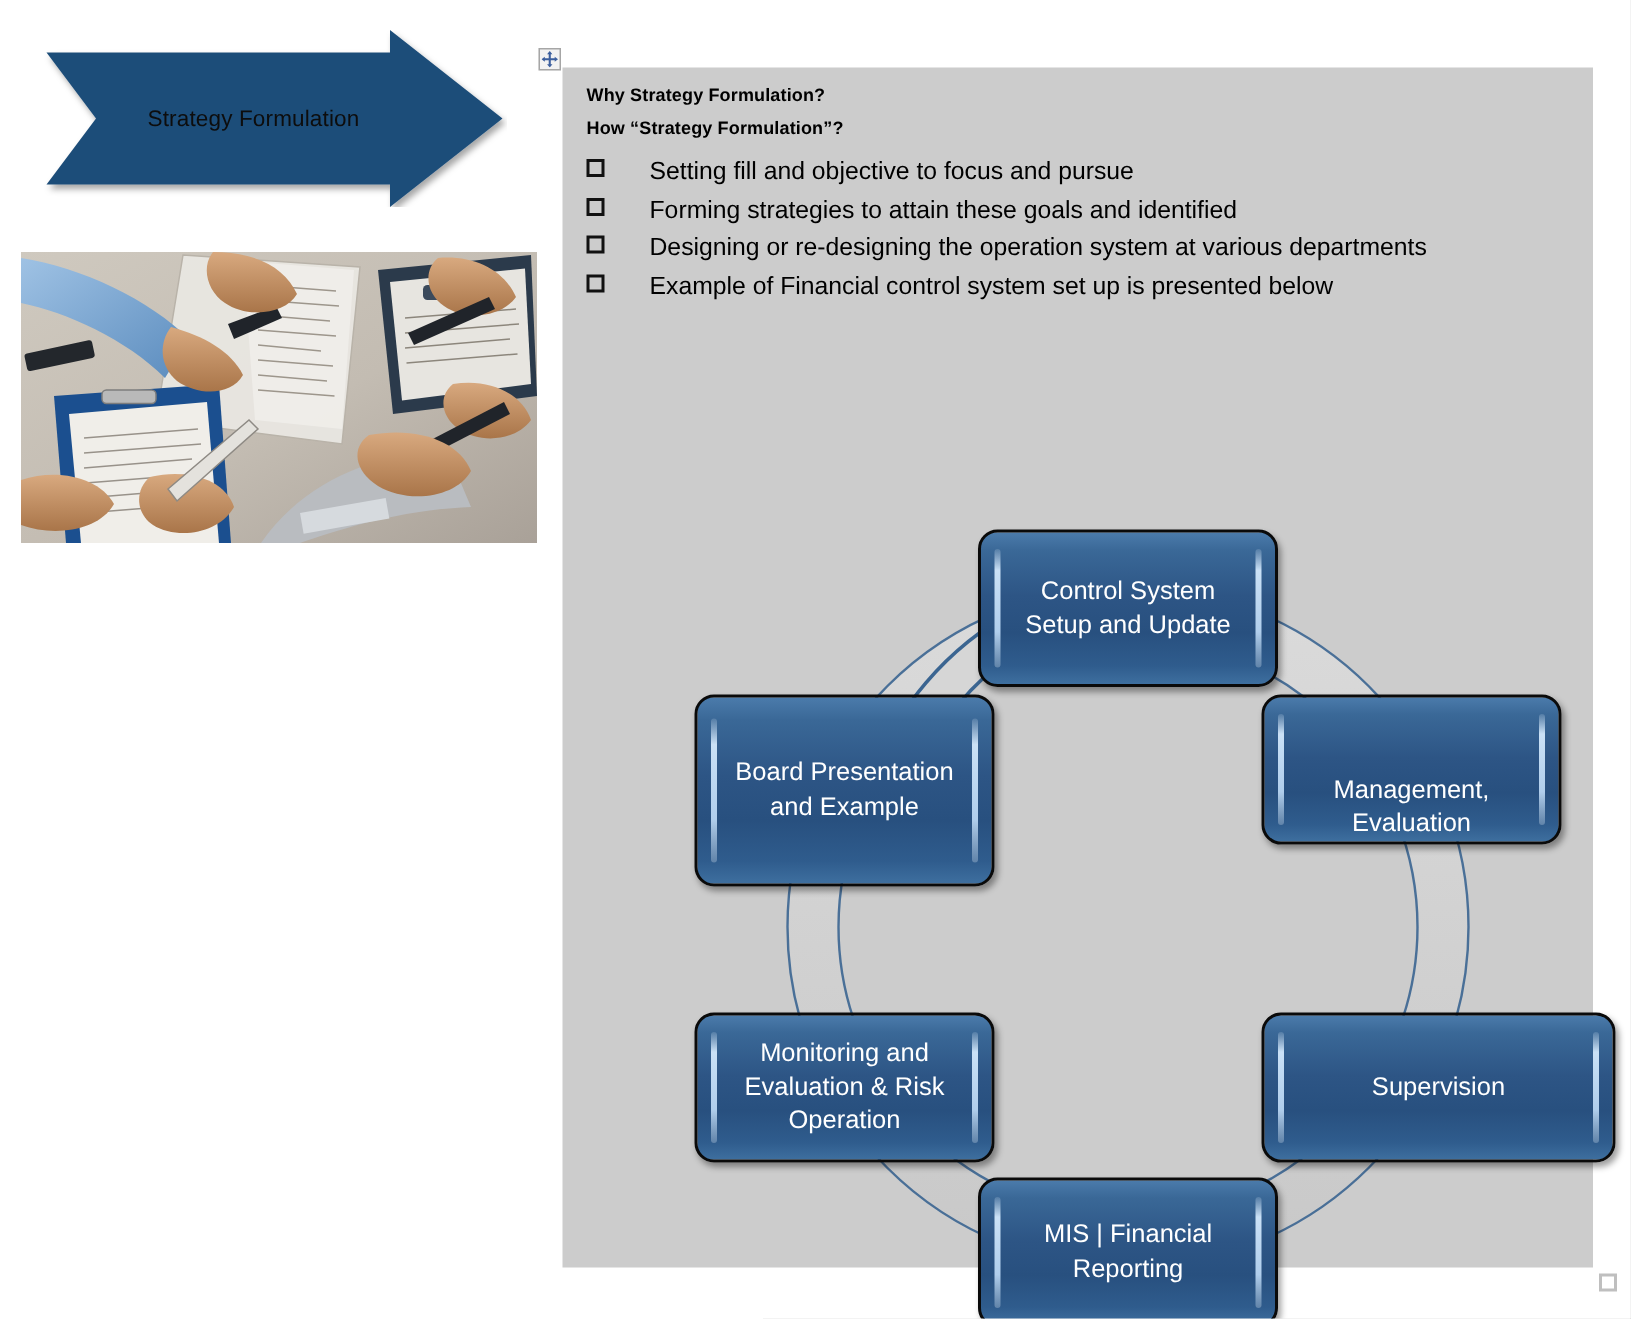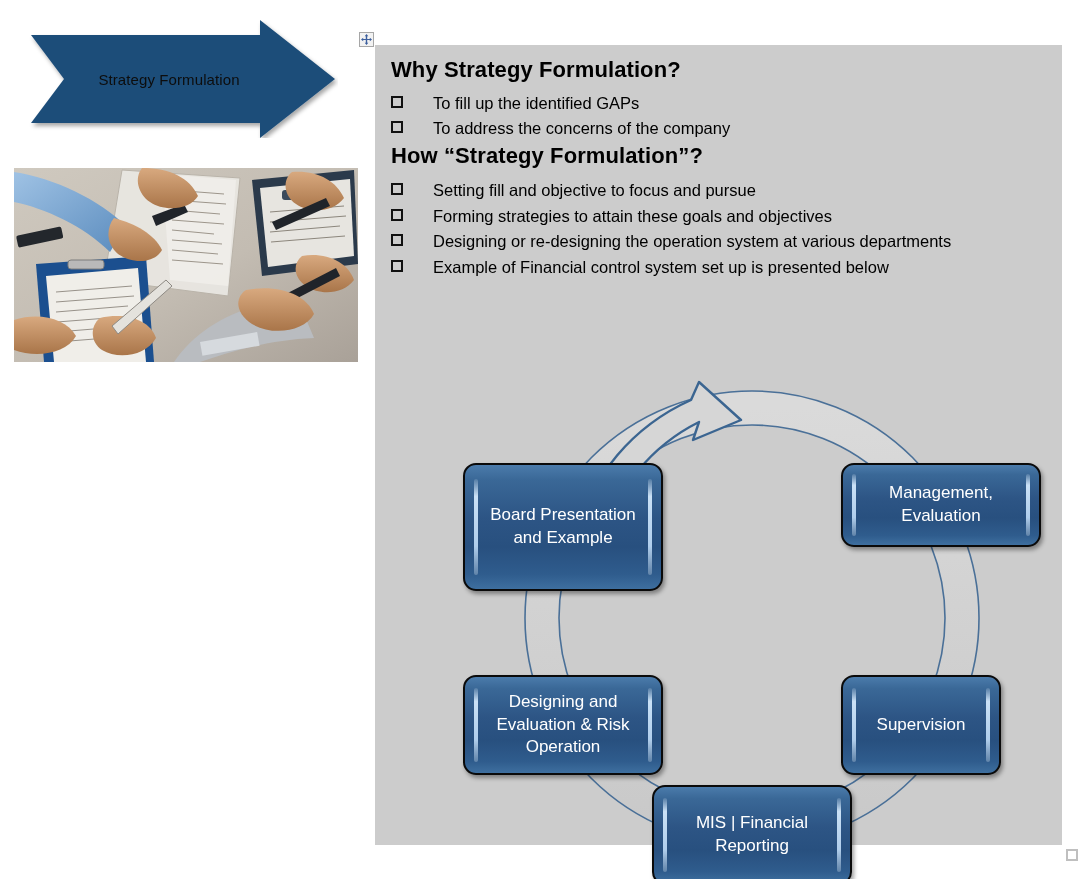--- a/index.html
+++ b/index.html
@@ -96,21 +96,21 @@
   }
 
   
   .text-block {
     position: absolute;
     left: 16px;
     top: 11px;
     width: 660px;
   }
   .heading {
-    font-size: 22px;
+    font-size: 12px;
     font-weight: bold;
     color: #000000;
     margin: 0 0 7px 0;
     line-height: 1.25;
     letter-spacing: .1px;
   }
   .heading.second { margin-top: 0; margin-bottom: 9px; }
   .bullet-list {
     list-style: none;
     margin: 0;
@@ -172,22 +172,22 @@
     height: 78%;
     width: 4px;
     border-radius: 3px;
     background: linear-gradient(180deg, rgba(235,245,255,.15), rgba(215,236,255,.92) 18%, rgba(200,228,255,.85) 70%, rgba(245,251,255,.25));
   }
   .cycle-node::before { left: 9px; }
   .cycle-node::after  { right: 9px; }
   .cycle-node .node-label { position: relative; z-index: 2; padding: 0 22px; }
 
   #node-control      { left: 197px; top: 53px;  width: 200px; height: 105px; }
-  #node-management   { left: 386px; top: 163px; width: 200px; height: 84px; }
-  #node-supervision  { left: 386px; top: 375px; width: 160px; height: 100px; align-items: center; }
+  #node-management   { left: 386px; top: 163px; width: 200px; height: 100px; align-items: flex-end; }
+  #node-supervision  { left: 386px; top: 375px; width: 236px; height: 100px; align-items: center; }
   #node-mis          { left: 197px; top: 485px; width: 200px; height: 100px; }
   #node-monitoring   { left: 8px;   top: 375px; width: 200px; height: 100px; }
   #node-board        { left: 8px;   top: 163px; width: 200px; height: 128px; }
 </style>
 </head>
 <body>
 
 <div id="left-column">
 
   <div id="arrow-banner">
@@ -297,41 +297,31 @@
     <path d="M5.5 0 L7.3 2.2 H6.2 V4.9 H8.8 V3.8 L11 5.5 L8.8 7.2 V6.1 H6.2 V8.8 H7.3 L5.5 11 L3.7 8.8 H4.8 V6.1 H2.2 V7.2 L0 5.5 L2.2 3.8 V4.9 H4.8 V2.2 H3.7 Z" fill="#3c5f9e"></path>
   </svg>
 </div>
 
 <div id="content-panel">
 
   <div class="text-block">
 
     <p class="heading">Why Strategy Formulation?</p>
 
-    <ul class="bullet-list">
-      <li class="bullet-row">
-        <span class="bullet-box"></span>
-        <span class="bullet-text">To fill up the identified GAPs</span>
-      </li>
-      <li class="bullet-row">
-        <span class="bullet-box"></span>
-        <span class="bullet-text">To address the concerns of the company</span>
-      </li>
-    </ul>
 
     <p class="heading second">How “Strategy Formulation”?</p>
 
     <ul class="bullet-list">
       <li class="bullet-row">
         <span class="bullet-box"></span>
         <span class="bullet-text">Setting fill and objective to focus and pursue</span>
       </li>
       <li class="bullet-row">
         <span class="bullet-box"></span>
-        <span class="bullet-text">Forming strategies to attain these goals and objectives</span>
+        <span class="bullet-text">Forming strategies to attain these goals and identified</span>
       </li>
       <li class="bullet-row">
         <span class="bullet-box"></span>
         <span class="bullet-text">Designing or re-designing the operation system at various departments</span>
       </li>
       <li class="bullet-row">
         <span class="bullet-box"></span>
         <span class="bullet-text">Example of Financial control system set up is presented below</span>
       </li>
     </ul>
@@ -350,20 +340,26 @@
       <circle cx="297" cy="318" r="210" fill="none" stroke="url(#bandG)" stroke-width="34"></circle>
       <circle cx="297" cy="318" r="227" fill="none" stroke="#3b6591" stroke-width="1.6" opacity="0.9"></circle>
       <circle cx="297" cy="318" r="193" fill="none" stroke="#3b6591" stroke-width="1.6" opacity="0.9"></circle>
 
       <g>
         <path d="M120,236 C136,176 178,126 236,100 L244,82 L286,120 L238,140 L244,122
                  C196,146 162,188 148,240 Z" fill="#d6d6d6" stroke="#3b6591" stroke-width="2.4" stroke-linejoin="round"></path>
       </g>
     </svg>
 
+    <div class="cycle-node" id="node-control">
+      <span class="node-label">
+        <span>Control System</span><br>
+        <span>Setup and Update</span>
+      </span>
+    </div>
 
     <div class="cycle-node" id="node-management">
       <span class="node-label">
         <span>Management,</span><br>
         <span>Evaluation</span>
       </span>
     </div>
 
     <div class="cycle-node" id="node-supervision">
       <span class="node-label">
@@ -373,21 +369,21 @@
 
     <div class="cycle-node" id="node-mis">
       <span class="node-label">
         <span>MIS | Financial</span><br>
         <span>Reporting</span>
       </span>
     </div>
 
     <div class="cycle-node" id="node-monitoring">
       <span class="node-label">
-        <span>Designing and</span><br>
+        <span>Monitoring and</span><br>
         <span>Evaluation &amp; Risk</span><br>
         <span>Operation</span>
       </span>
     </div>
 
     <div class="cycle-node" id="node-board">
       <span class="node-label">
         <span>Board Presentation</span><br>
         <span>and Example</span>
       </span>

